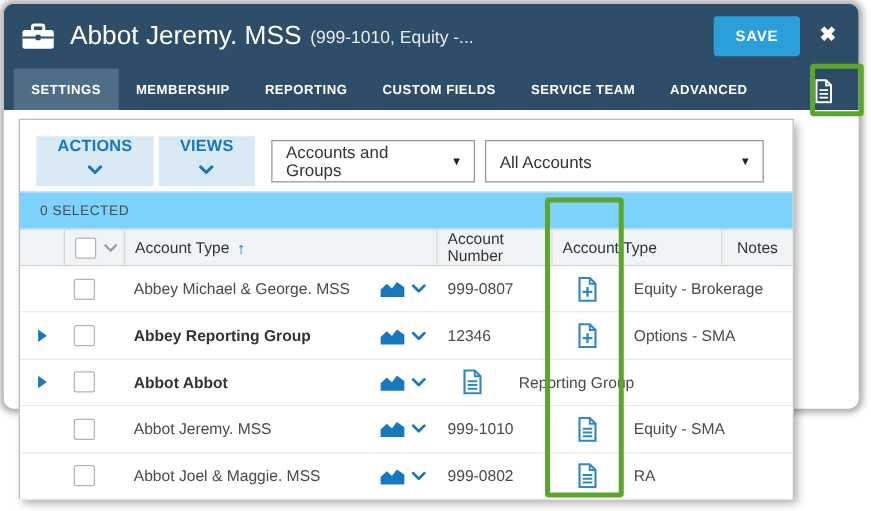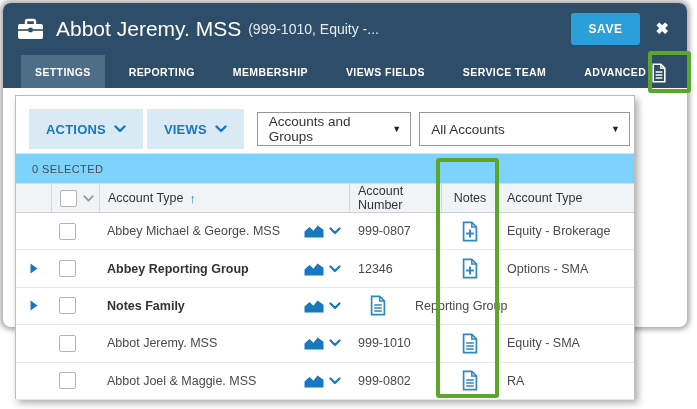--- a/index.html
+++ b/index.html
@@ -22,35 +22,35 @@
   .spacer{flex:1;}
   .save-btn{
     background:#2b9fd9;color:#fff;border:none;border-radius:3px;
     font-family:inherit;font-size:12px;font-weight:700;letter-spacing:.6px;
     padding:9px 17px;cursor:pointer;
   }
   .close-x{color:#fff;font-size:16px;font-weight:700;margin:0 6px 0 16px;cursor:pointer;line-height:1;}
   .tab-bar{display:flex;align-items:stretch;height:33px;padding-left:8px;position:relative;}
   .tab{
     color:#fff;font-size:10.5px;font-weight:700;letter-spacing:.4px;
-    display:flex;align-items:center;padding:0 14px;cursor:pointer;white-space:nowrap;margin-left:10px;
+    display:flex;align-items:center;padding:0 14px;cursor:pointer;white-space:nowrap;
   }
   .tab.active{background:#4e6d86;}
   .doc-btn{position:absolute;right:14px;top:4px;width:28px;height:28px;display:flex;align-items:center;justify-content:center;cursor:pointer;}
   
   .panel{
     position:absolute;left:15px;top:95px;width:620px;height:304px;
     background:#fff;border:1px solid #bdbdbd;box-sizing:border-box;
     box-shadow:3px 4px 7px rgba(0,0,0,.33);
   }
   .toolbar{display:flex;align-items:flex-start;padding:13px 4px 4px 13px;height:40px;}
   .tool-btn{
     background:#d9eaf5;color:#1878be;border:none;height:40px;
     font-family:inherit;font-size:13px;font-weight:700;letter-spacing:.2px;
-    display:flex;align-items:center;gap:8px;padding:0 17px;margin-right:4px;cursor:pointer;
+    display:flex;align-items:center;gap:8px;padding:0 17px;margin-right:4px;cursor:pointer;flex-direction:column;
   }
   .select{
     border:1px solid #979797;background:#fff;height:34px;margin-top:3px;
     display:flex;align-items:center;justify-content:space-between;
     padding:0 9px 0 11px;font-size:13.5px;color:#333;cursor:pointer;box-sizing:border-box;
   }
   .sel-1{width:163px;margin-left:9px;}
   .sel-2{width:223px;margin-left:8px;}
   .sel-arrow{font-size:9px;color:#222;margin-left:10px;}
   .selected-bar{
@@ -117,23 +117,23 @@
         </span>
         <span class="title">Abbot Jeremy. MSS</span>
         <span class="subtitle">(999-1010, Equity -...</span>
         <span class="spacer"></span>
         <button class="save-btn">SAVE</button>
         <span class="close-x">✖</span>
       </div>
       <div class="tab-bar">
 
         <div class="tab active">SETTINGS</div>
+          <div class="tab">MEMBERSHIP</div>
           <div class="tab">REPORTING</div>
-          <div class="tab">MEMBERSHIP</div>
-          <div class="tab">VIEWS FIELDS</div>
+          <div class="tab">CUSTOM FIELDS</div>
           <div class="tab">SERVICE TEAM</div>
           <div class="tab">ADVANCED</div>
           <div class="doc-btn">
           <svg width="16" height="20" viewBox="0 0 16 20">
             <path d="M2.2 1.2 h7.6 l4 4 v13.6 h-11.6 z" fill="none" stroke="#ffffff" stroke-width="1.6"></path>
             <path d="M9.8 1.2 v4 h4" fill="none" stroke="#ffffff" stroke-width="1.4"></path>
             <line x1="4.6" y1="9" x2="11.4" y2="9" stroke="#ffffff" stroke-width="1.4"></line>
             <line x1="4.6" y1="12" x2="11.4" y2="12" stroke="#ffffff" stroke-width="1.4"></line>
             <line x1="4.6" y1="15" x2="11.4" y2="15" stroke="#ffffff" stroke-width="1.4"></line>
           </svg>
@@ -179,25 +179,25 @@
               </svg>
           </span>
         </div>
         <div class="gh-cell c-name">
           <span>Account Type</span>
           <span class="sort-arrow">↑</span>
         </div>
         <div class="gh-cell c-num">
           <span>Account Number</span>
         </div>
+        <div class="gh-cell c-type">
+          <span>Account Type</span>
+        </div>
         <div class="gh-cell c-notes">
           <span>Notes</span>
-        </div>
-        <div class="gh-cell c-type">
-          <span>Account Type</span>
         </div>
       </div>
       <div class="grid-body">
           <div class="row">
             <div class="cell c-exp"></div>
             <div class="cell c-chk">
               <span class="checkbox"></span>
             </div>
             <div class="cell c-name">
               <span class="nm">Abbey Michael &amp; George. MSS</span>
@@ -275,21 +275,21 @@
               <span class="exp-tri">
                 <svg width="8" height="11" viewBox="0 0 8 11">
                   <polygon points="0.5,0.5 7.5,5.5 0.5,10.5" fill="#1878be"></polygon>
                 </svg>
               </span>
             </div>
             <div class="cell c-chk">
               <span class="checkbox"></span>
             </div>
             <div class="cell c-name">
-              <span class="nm bold">Notes Family</span>
+              <span class="nm bold">Abbot Abbot</span>
               <span class="chart">
                 <svg width="20" height="14" viewBox="0 0 20 14">
                   <path d="M0.5 13.5 V7.5 L5.5 3 L9.5 6.8 L13.5 1.5 L19.5 5.8 V13.5 Z" fill="#1878be"></path>
                 </svg>
               </span>
               <span class="chev">
                 <svg width="12" height="8" viewBox="0 0 12 8">
                   <polyline points="1.5,1.5 6,6 10.5,1.5" fill="none" stroke="#1878be" stroke-width="2.2" stroke-linecap="round" stroke-linejoin="round"></polyline>
                 </svg>
               </span>

